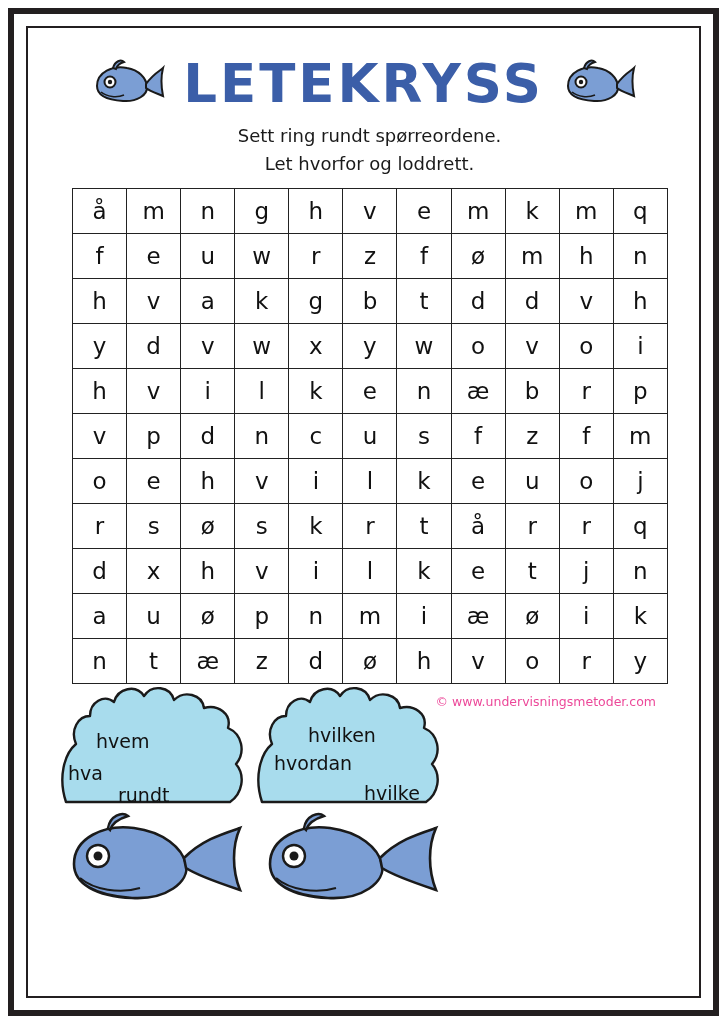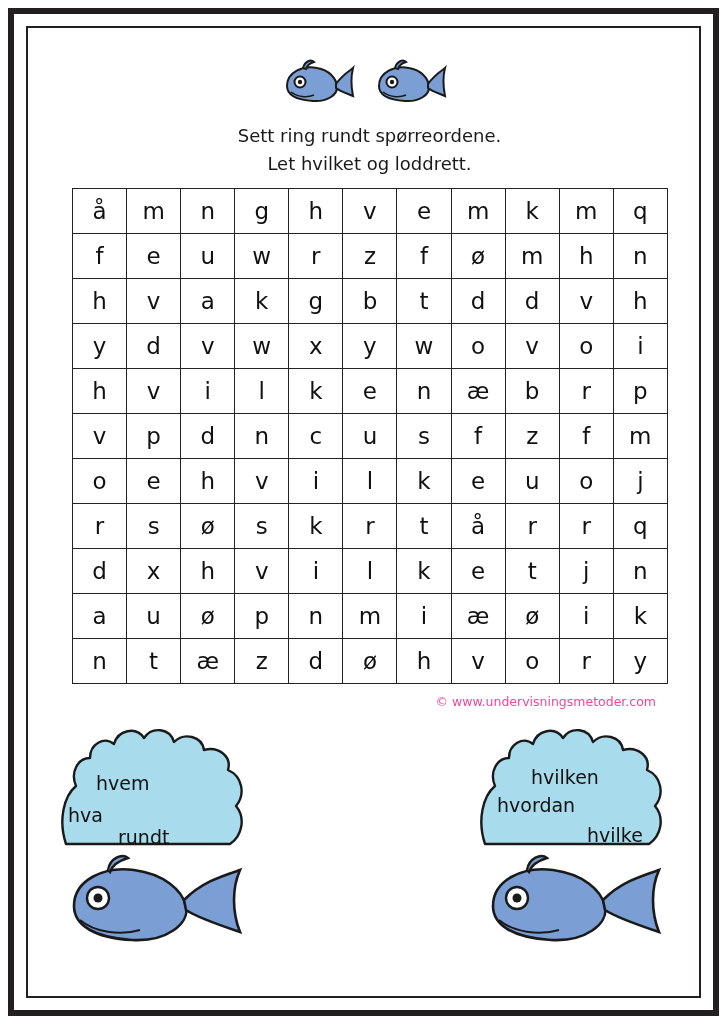--- a/index.html
+++ b/index.html
@@ -122,25 +122,25 @@
     text-align: right;
     font-size: 12.5px;
     color: #ec4899;
     font-family: "DejaVu Sans", sans-serif;
   }
 
   
   .groups {
     position: absolute;
     left: 30px;
-    top: 698px;
+    top: 656px;
     width: 615px;
     height: 250px;
     display: flex;
-    justify-content: space-between;
+    justify-content: flex-start;
   }
   .group {
     position: relative;
     width: 196px;
     height: 250px;
   }
   .splash {
     position: absolute;
     left: 0; top: 0;
     width: 196px;
@@ -181,35 +181,36 @@
       <span class="whale-small">
         <svg viewBox="0 0 74 54" width="74" height="54" xmlns="http://www.w3.org/2000/svg">
           <path d="M6 30 C6 16, 22 9, 36 12 C48 14, 55 22, 56 30 C57 39, 46 46, 32 45 C17 44, 6 40, 6 30 Z" fill="#7b9ed4" stroke="#1a1a1a" stroke-width="2"></path>
           <path d="M55 28 C62 18, 70 14, 72 12 C70 20, 70 30, 72 40 C68 38, 60 36, 55 32 Z" fill="#7b9ed4" stroke="#1a1a1a" stroke-width="2"></path>
           <path d="M22 12 C24 5, 30 3, 33 6 C29 7, 26 10, 25 13 Z" fill="#7b9ed4" stroke="#1a1a1a" stroke-width="2"></path>
           <circle cx="19" cy="26" r="5.5" fill="#ffffff" stroke="#1a1a1a" stroke-width="2"></circle>
           <circle cx="19" cy="26" r="2.2" fill="#1a1a1a"></circle>
           <path d="M10 36 C16 41, 26 42, 33 39" fill="none" stroke="#1a1a1a" stroke-width="1.6"></path>
         </svg>
       </span>
+      <span class="title">LETEKRYSS</span>
       <span class="whale-small">
         <svg viewBox="0 0 74 54" width="74" height="54" xmlns="http://www.w3.org/2000/svg">
           <path d="M6 30 C6 16, 22 9, 36 12 C48 14, 55 22, 56 30 C57 39, 46 46, 32 45 C17 44, 6 40, 6 30 Z" fill="#7b9ed4" stroke="#1a1a1a" stroke-width="2"></path>
           <path d="M55 28 C62 18, 70 14, 72 12 C70 20, 70 30, 72 40 C68 38, 60 36, 55 32 Z" fill="#7b9ed4" stroke="#1a1a1a" stroke-width="2"></path>
           <path d="M22 12 C24 5, 30 3, 33 6 C29 7, 26 10, 25 13 Z" fill="#7b9ed4" stroke="#1a1a1a" stroke-width="2"></path>
           <circle cx="19" cy="26" r="5.5" fill="#ffffff" stroke="#1a1a1a" stroke-width="2"></circle>
           <circle cx="19" cy="26" r="2.2" fill="#1a1a1a"></circle>
           <path d="M10 36 C16 41, 26 42, 33 39" fill="none" stroke="#1a1a1a" stroke-width="1.6"></path>
         </svg>
       </span>
     </div>
 
     <div class="instructions">
       <div>Sett ring rundt spørreordene.</div>
-      <div>Let hvilket og loddrett.</div>
+      <div>Let hvorfor og loddrett.</div>
     </div>
 
     <div class="grid-wrap">
       <table class="grid">
         <tbody id="grid-body">
             <tr>
               <td>å</td>
               <td>m</td>
               <td>n</td>
               <td>g</td>

